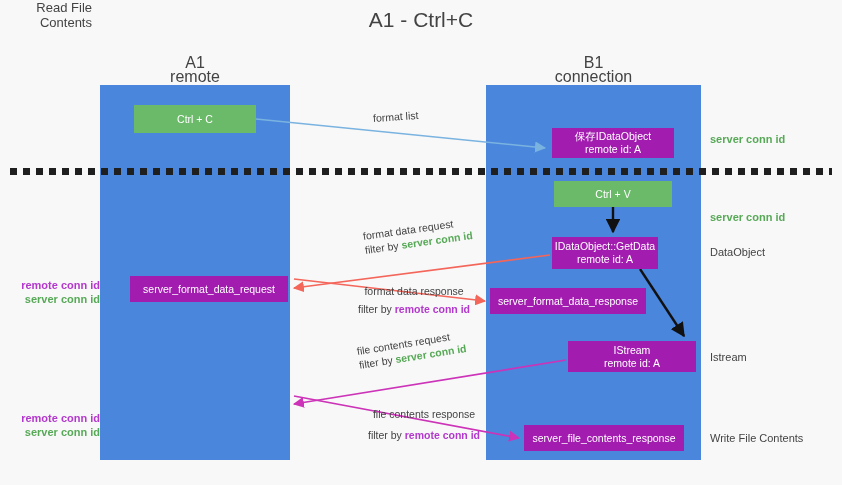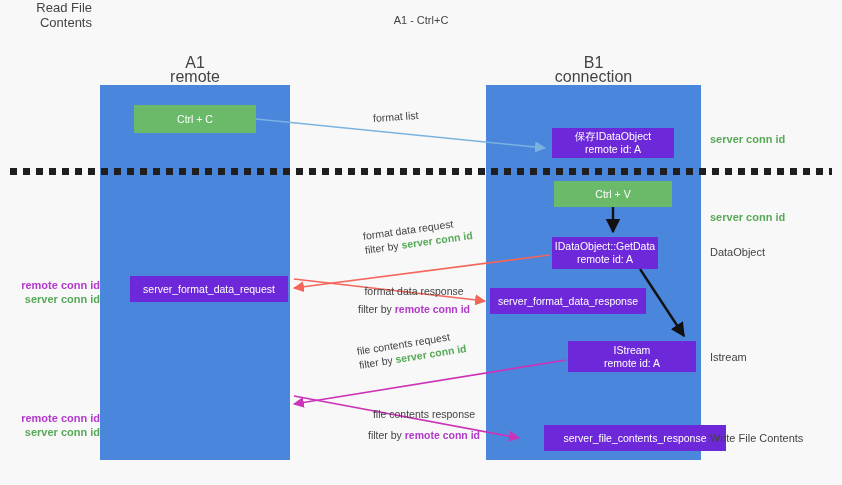--- a/index.html
+++ b/index.html
@@ -25,44 +25,44 @@
     font-size:16px;line-height:14px;color:#434343;
   }
   #header-a1{left:100px;top:56px;width:190px;}
   #header-b1{left:486px;top:56px;width:215px;}
   .lane-header .h-name{display:block;}
   .lane-header .h-sub{display:block;}
 
   
   #title{
     position:absolute;left:0;top:10px;width:842px;
-    text-align:center;font-size:11px;line-height:20px;color:#434343;
+    text-align:center;font-size:21px;line-height:20px;color:#434343;
   }
   #title span{display:block;}
 
   
   .box{
     position:absolute;box-sizing:border-box;
     display:flex;flex-direction:column;
     align-items:center;justify-content:center;
     text-align:center;color:#ffffff;font-size:10.5px;line-height:13px;
   }
   .box.green{background:#6aba69;}
-  .box.orange{background:#6d28d9;}
+  .box.orange{background:#a21caf;}
   .box .l2{display:block;}
 
   #box-ctrlc{left:134px;top:105px;width:122px;height:28px;}
   #box-idataobject{left:552px;top:128px;width:122px;height:30px;}
   #box-ctrlv{left:554px;top:181px;width:118px;height:26px;}
   #box-getdata{left:552px;top:237px;width:106px;height:32px;}
   #box-fmt-req{left:130px;top:276px;width:158px;height:26px;}
   #box-fmt-resp{left:490px;top:288px;width:156px;height:26px;}
   #box-istream{left:568px;top:341px;width:128px;height:31px;}
   #box-file-req{left:130px;top:392px;width:158px;height:26px;}
-  #box-file-resp{left:524px;top:425px;width:182px;height:26px;margin-left:20px;}
+  #box-file-resp{left:524px;top:425px;width:160px;height:26px;}
 
   
   .side-label{position:absolute;font-size:11px;line-height:14px;}
   .grn{color:#57a957;font-weight:bold;}
   .pur{color:#b338cc;font-weight:bold;}
   .plain{color:#434343;}
 
   #lbl-server-1{left:710px;top:132px;}
   #lbl-server-2{left:710px;top:210px;}
   #lbl-dataobject{left:710px;top:245px;}

